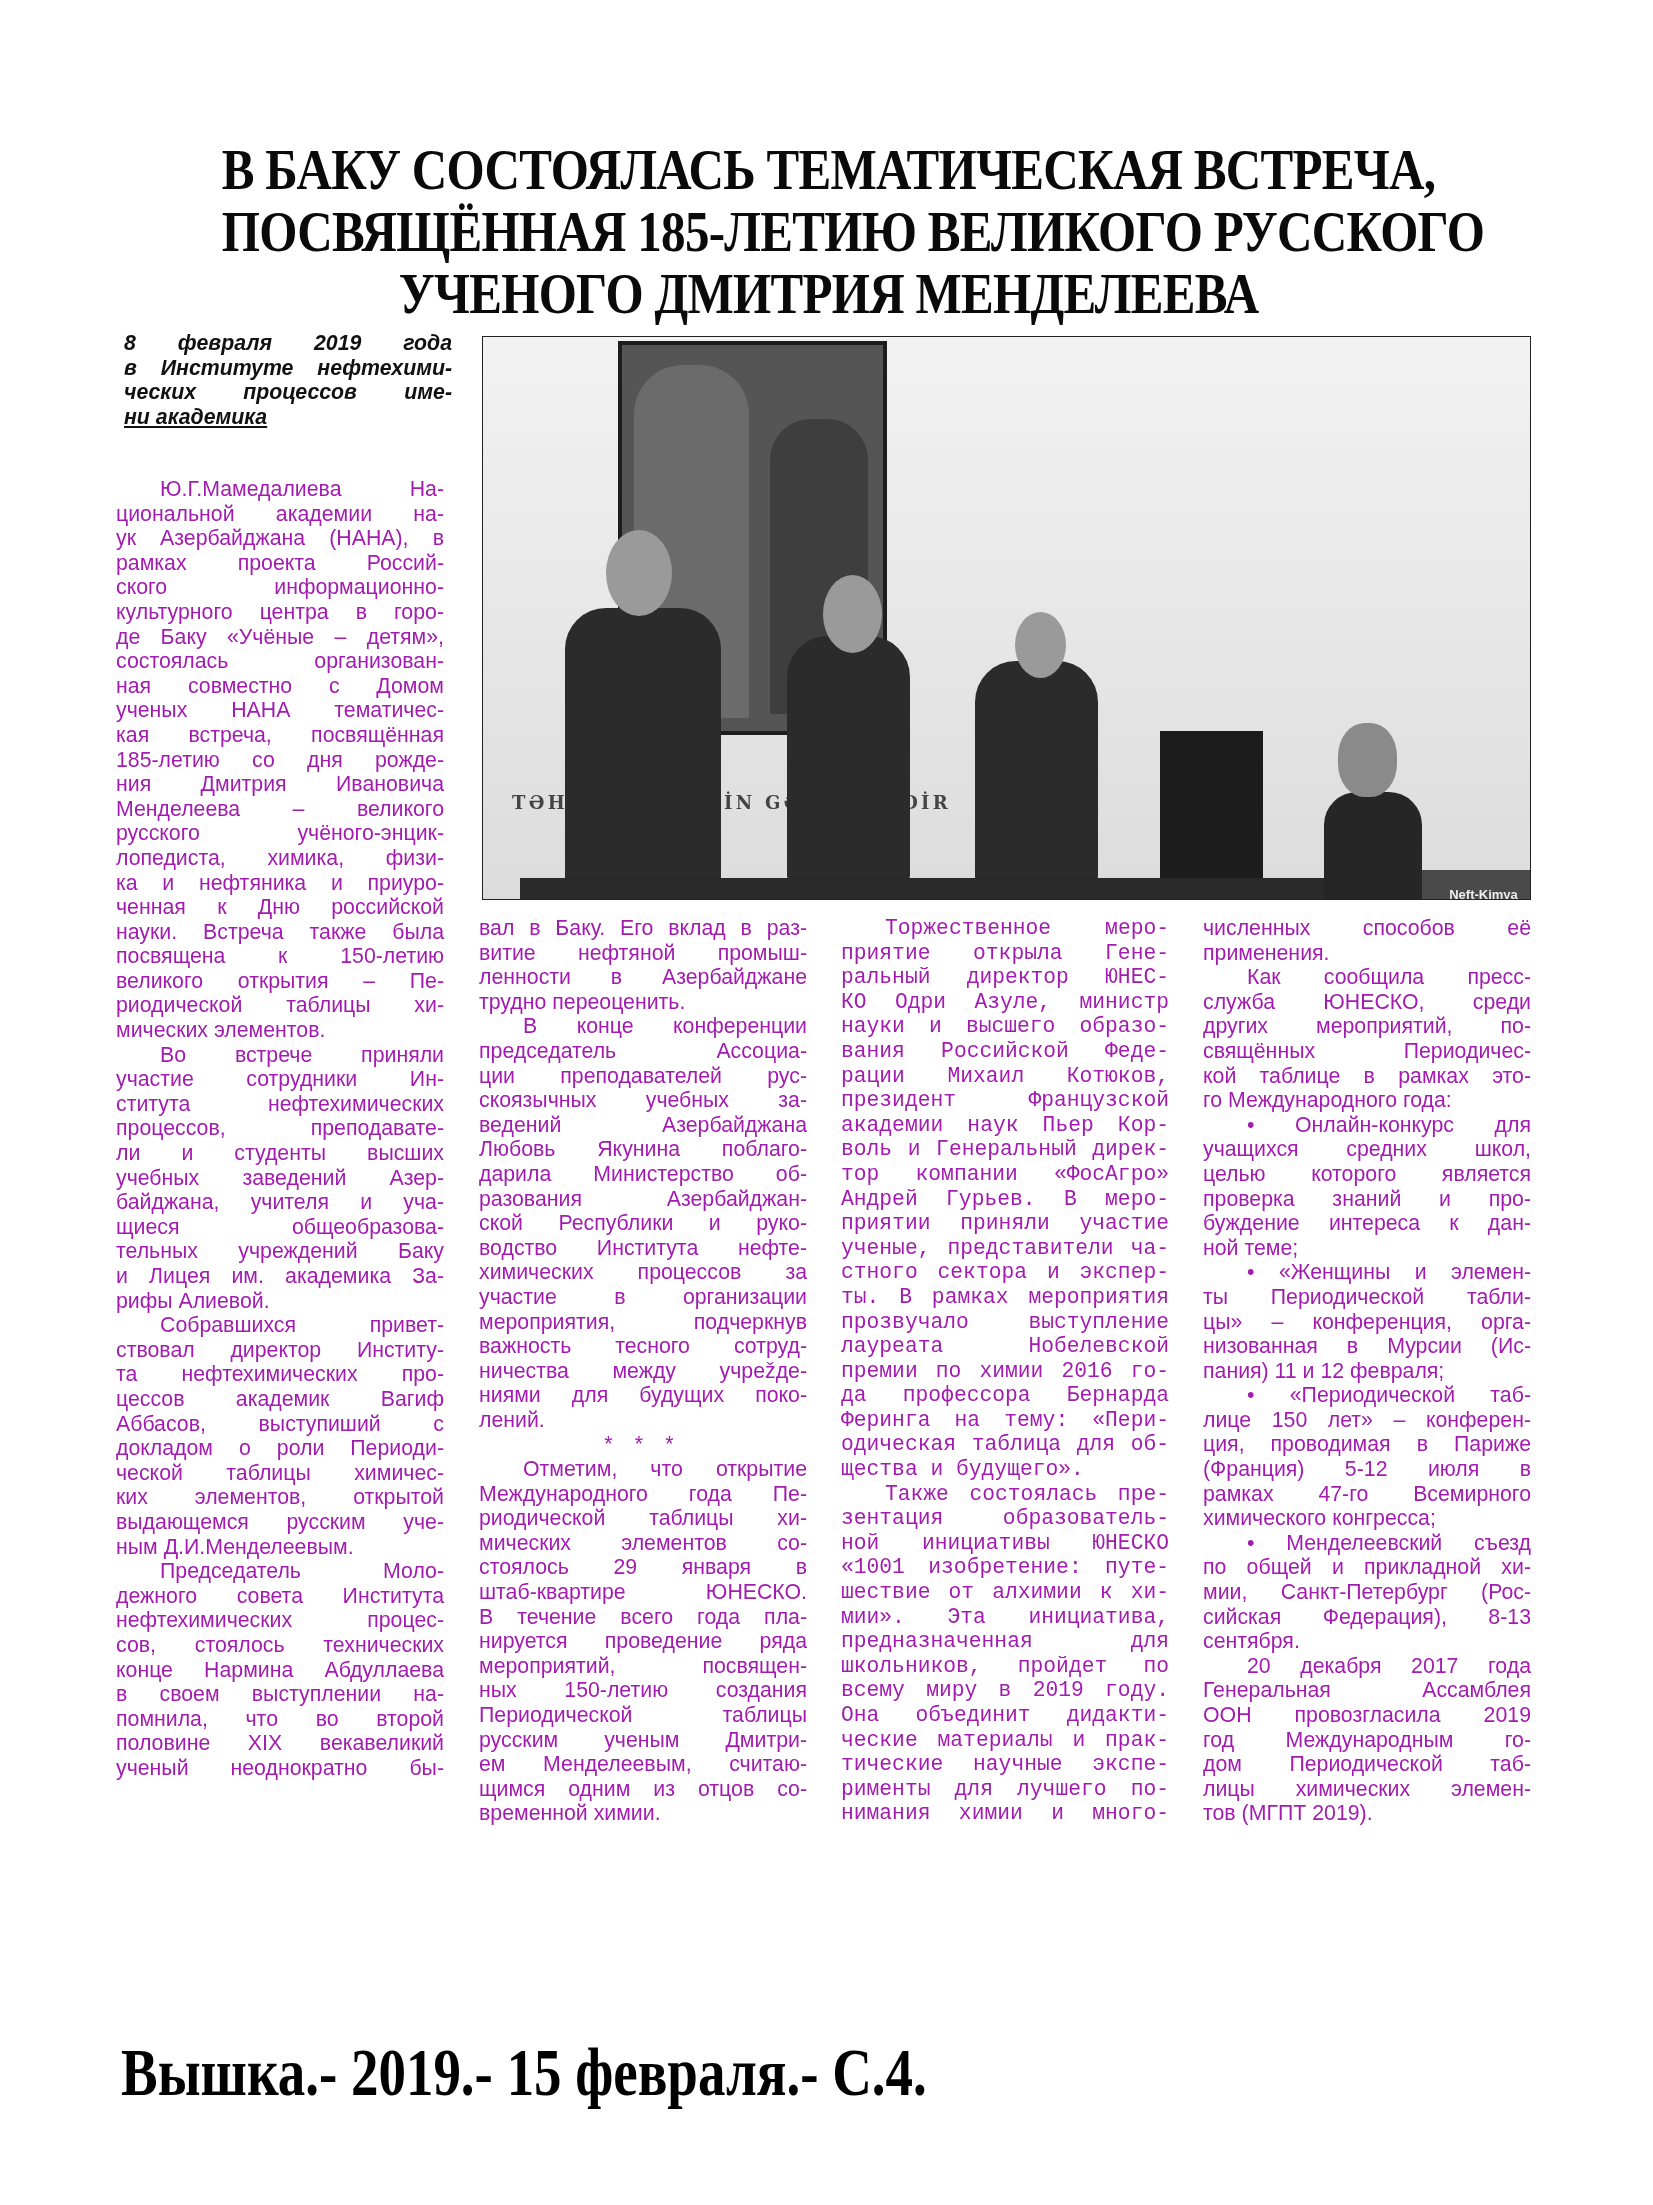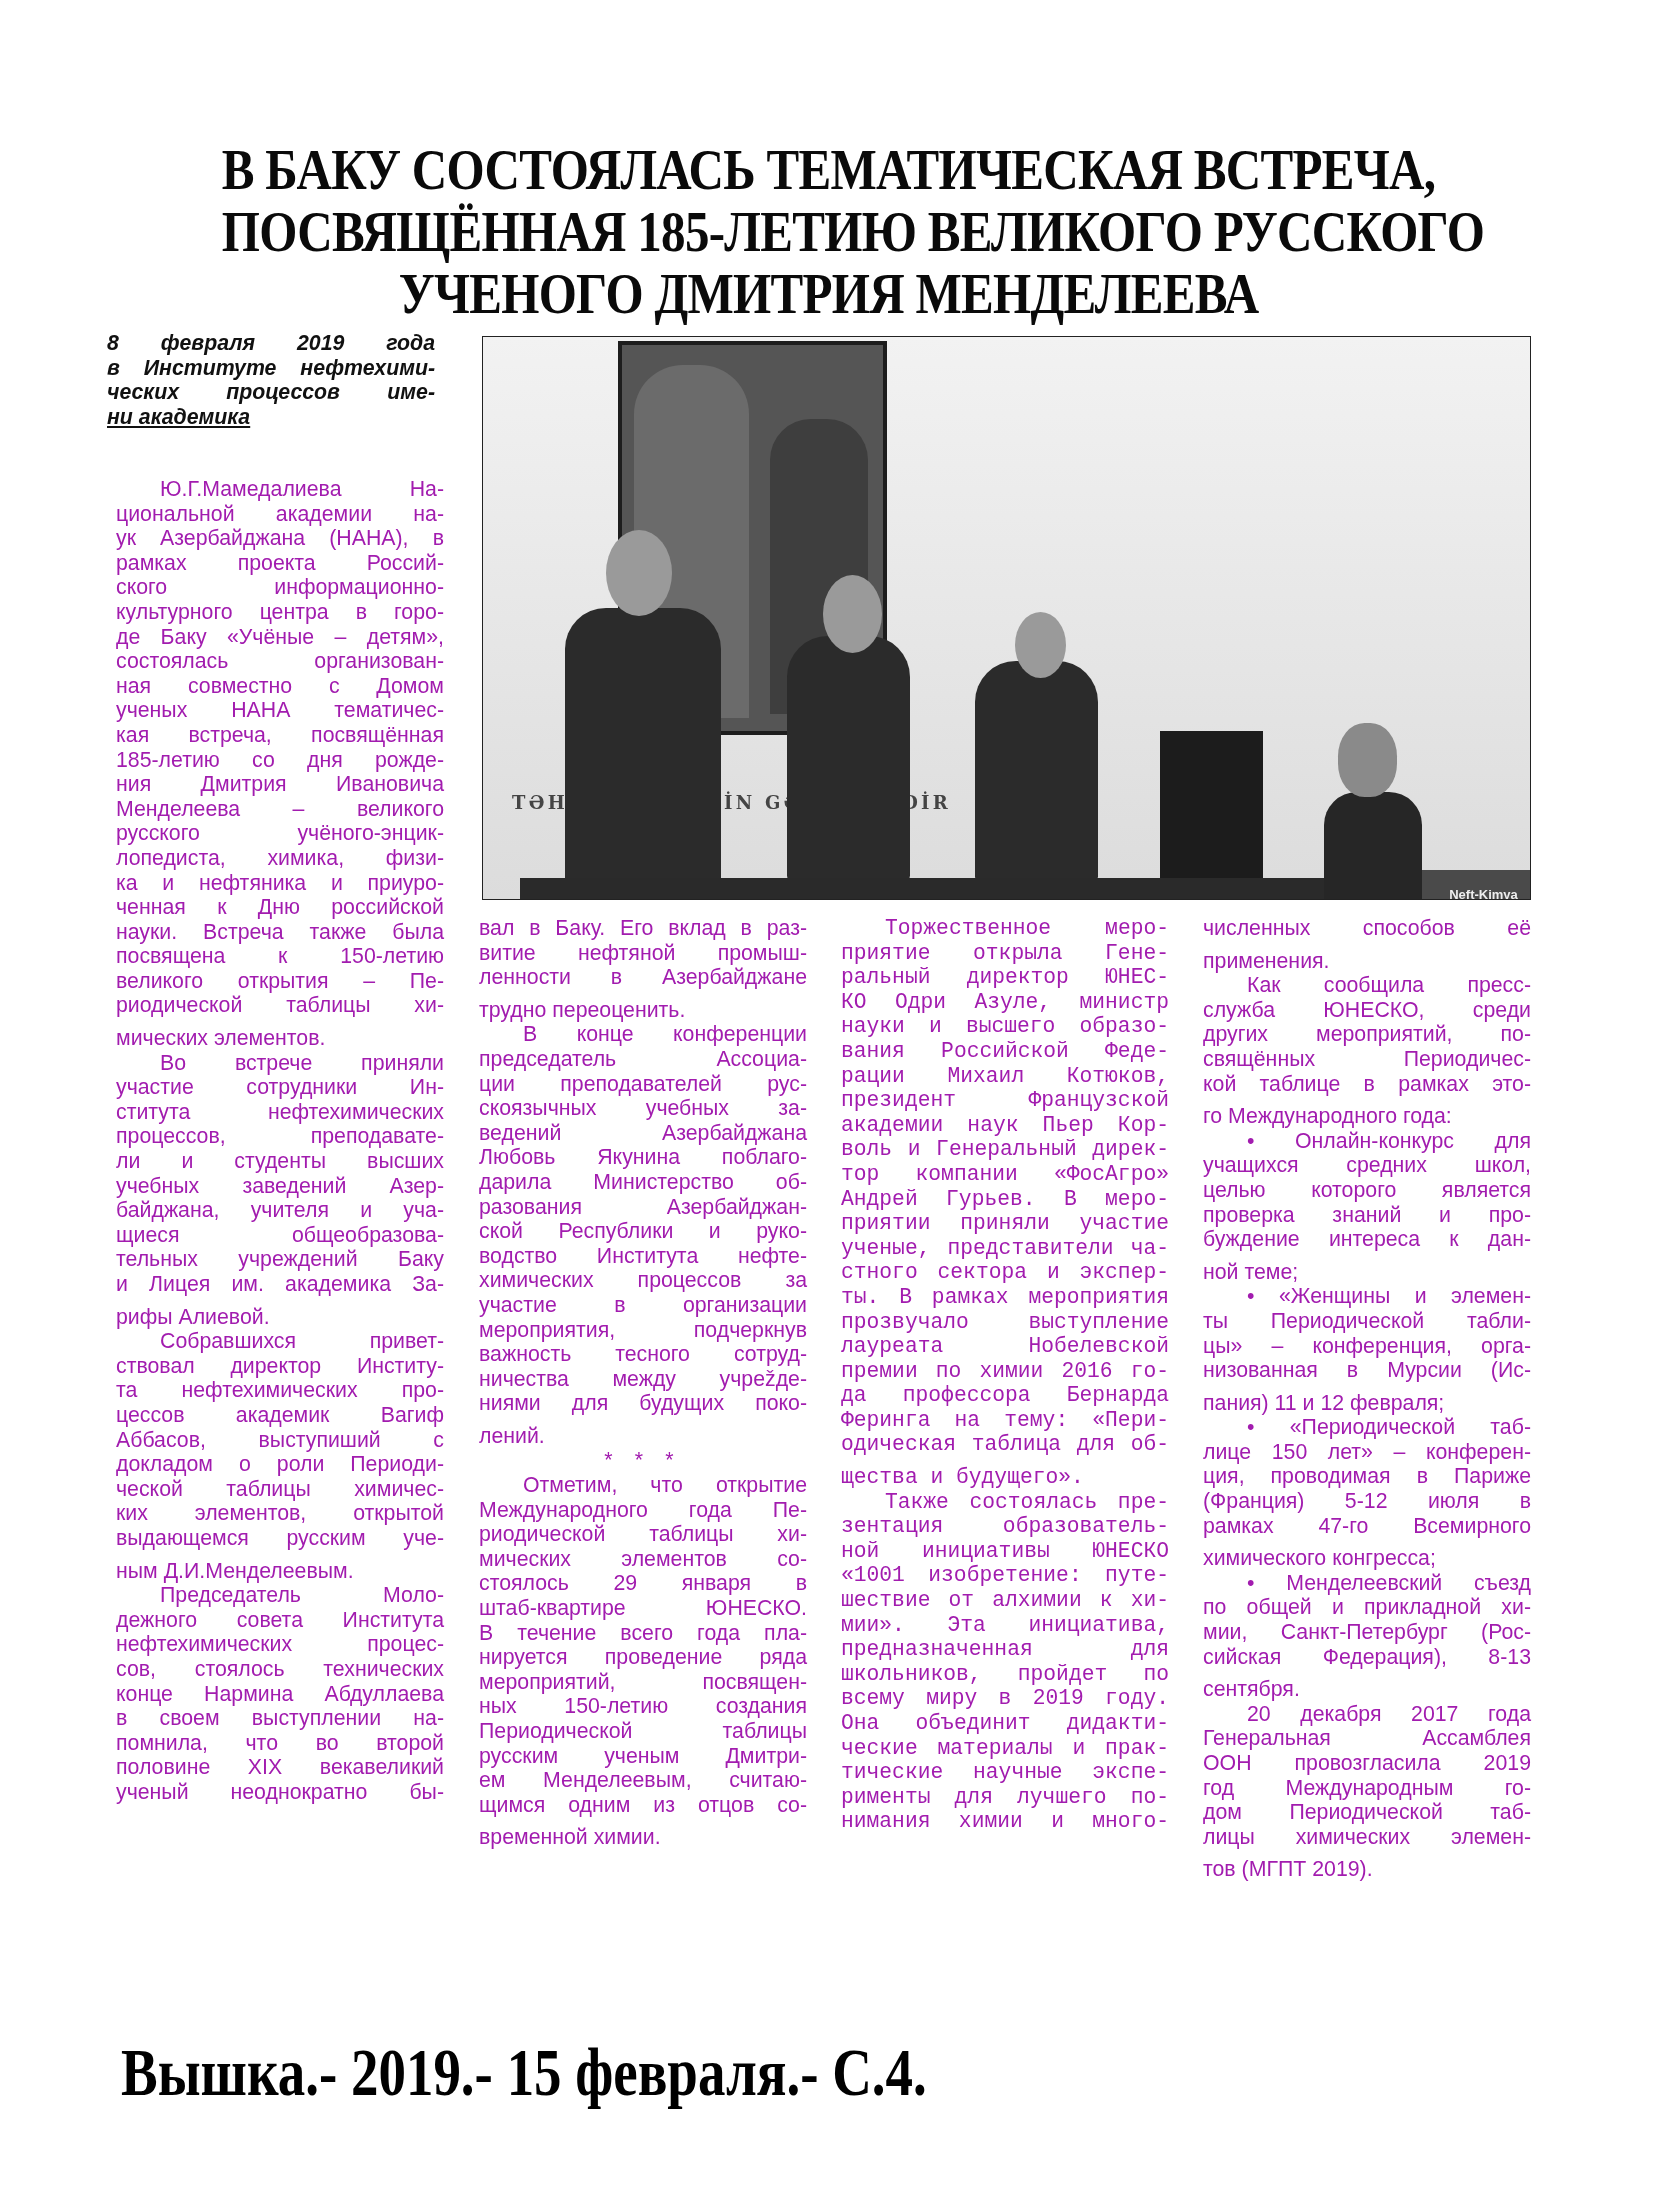--- a/index.html
+++ b/index.html
@@ -5,32 +5,32 @@
   html, body { margin: 0; padding: 0; background: #ffffff; }
   body { width: 1654px; height: 2205px; position: relative; overflow: hidden; color: #111; }
   .headline {
     position: absolute; left: 123px; top: 139px; width: 1411px;
     text-align: center; font-family: "Liberation Serif", "DejaVu Serif", serif;
     font-weight: bold; font-size: 57px; line-height: 62px; letter-spacing: -0.8px;
     transform: scaleX(0.86); transform-origin: center top; color: #0a0a0a;
   }
   .headline div { white-space: nowrap; }
   .lead {
-    position: absolute; left: 107px; top: 331px; width: 328px;
+    position: absolute; left: 124px; top: 331px; width: 328px;
     font-family: "Liberation Sans", "DejaVu Sans", sans-serif; font-style: italic; font-weight: bold;
     font-size: 21.3px; line-height: 24.6px; color: #111;
   }
   .lead div { white-space: nowrap; text-align: justify; text-align-last: justify; }
   .lead div.last { text-align-last: left; text-decoration: underline; }
   .col {
     position: absolute; width: 328px;
     font-family: "Liberation Sans", "DejaVu Sans", sans-serif; font-size: 21.3px; line-height: 24.6px; color: #a21caf;
   }
   .col .ln { white-space: nowrap; text-align: justify; text-align-last: justify; height: 24.6px; overflow: visible; }
-  .col .ln.end { text-align-last: left; margin-top: 8px; }
+  .col .ln.end { text-align-last: left; }
   .col .ln.ind { padding-left: 44px; }
   .col .ln.ctr { text-align: center; text-align-last: center; letter-spacing: 8.2px; }
   #col1 { left: 116px; top: 477px; }
   #col2 { left: 479px; top: 916px; }
   #col3 { left: 841px; top: 916px; font-family: Liberation Mono, monospace; }
   #col4 { left: 1203px; top: 916px; }
   .photo {
     position: absolute; left: 482px; top: 336px; width: 1047px; height: 562px;
     border: 1.6px solid #222; background: #e9e9e9; overflow: hidden;
   }

